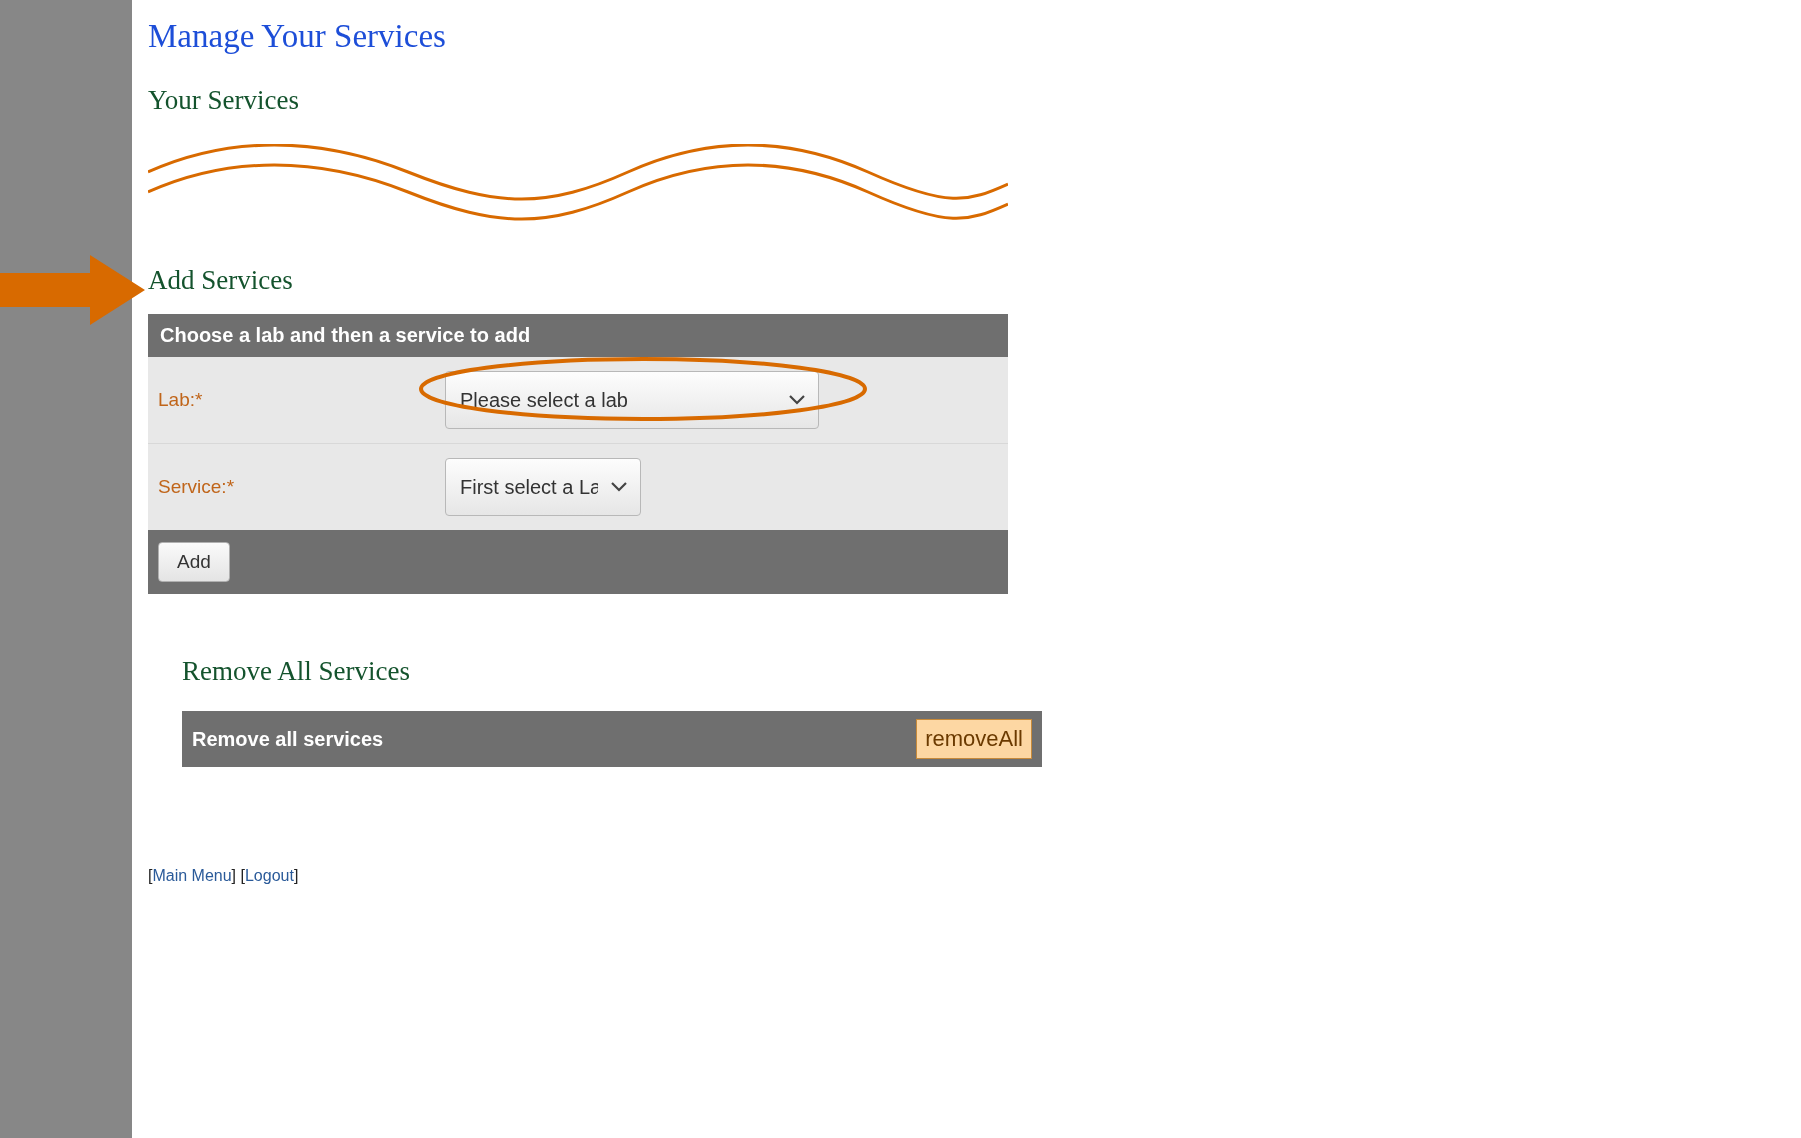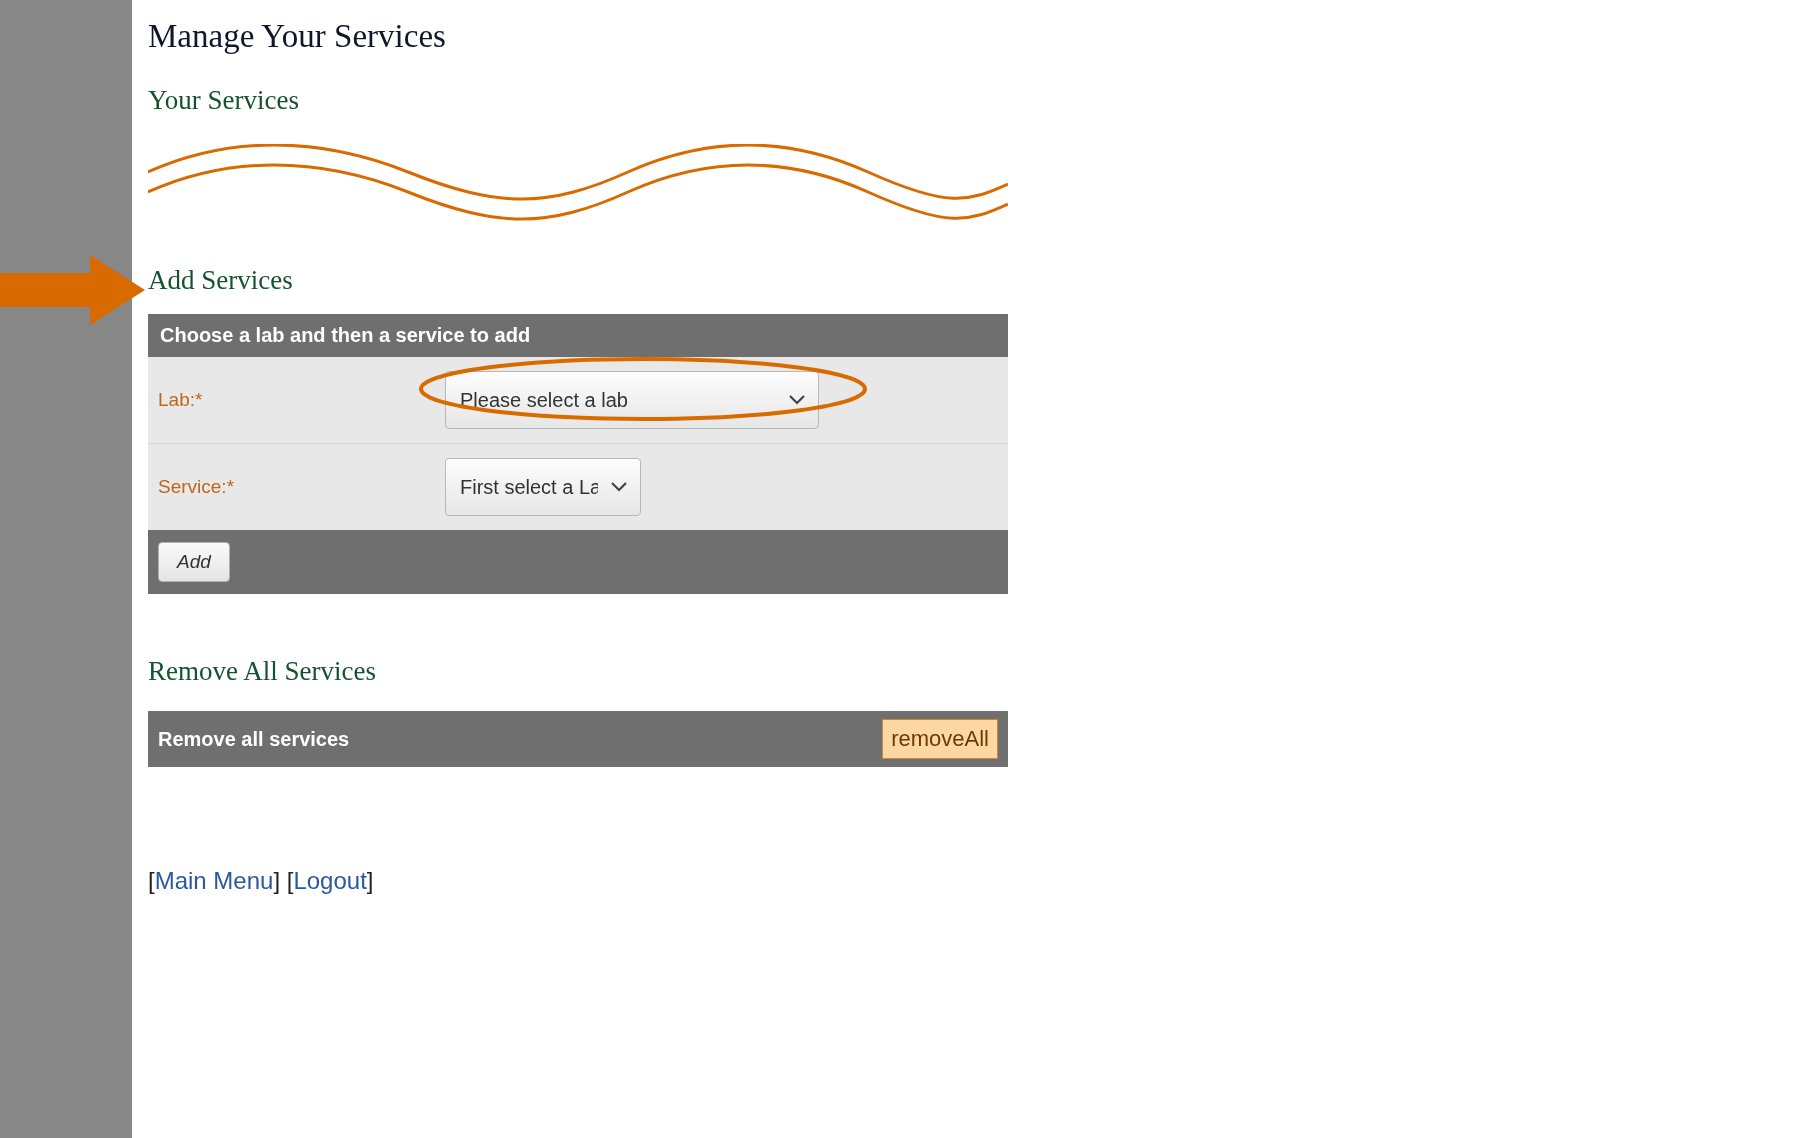--- a/index.html
+++ b/index.html
@@ -20,21 +20,21 @@
   }
   .content {
     position: absolute;
     left: 148px;
     top: 18px;
     width: 1000px;
   }
   h1 {
     font-family: Georgia, 'Times New Roman', serif;
     font-weight: normal;
-    color: #0f172a;
+    color: #1d4ed8;
     font-size: 33px;
     margin-bottom: 30px;
   }
   h2 {
     font-family: Georgia, 'Times New Roman', serif;
     font-weight: normal;
     color: #14532d;
     font-size: 27px;
     margin-bottom: 18px;
   }
@@ -121,24 +121,24 @@
     padding: 12px 10px;
   }
   .btn-add {
     background: linear-gradient(#fafafa, #e4e4e4);
     border: 1px solid #b0b0b0;
     border-radius: 4px;
     padding: 8px 18px;
     font-size: 19px;
     color: #333;
     cursor: pointer;
-    font-style: italic;
   }
   .section-remove {
     margin-top: 62px;
+    margin-left: 34px;
   }
   .remove-bar {
     background: #6f6f6f;
     color: #ffffff;
     display: flex;
     align-items: center;
     justify-content: space-between;
     padding: 8px 10px;
     width: 860px;
     font-size: 20px;
@@ -149,21 +149,21 @@
     background: #fdd7a3;
     border: 1px solid #c78a3a;
     color: #6b3a00;
     font-size: 22px;
     padding: 6px 8px;
     cursor: pointer;
     font-weight: normal;
   }
   .footer-links {
     margin-top: 100px;
-    font-size: 24px;
+    font-size: 16px;
     color: #222;
   }
   .footer-links a {
     color: #2a5a99;
     text-decoration: none;
   }
 </style>
 </head>
 <body>
 

